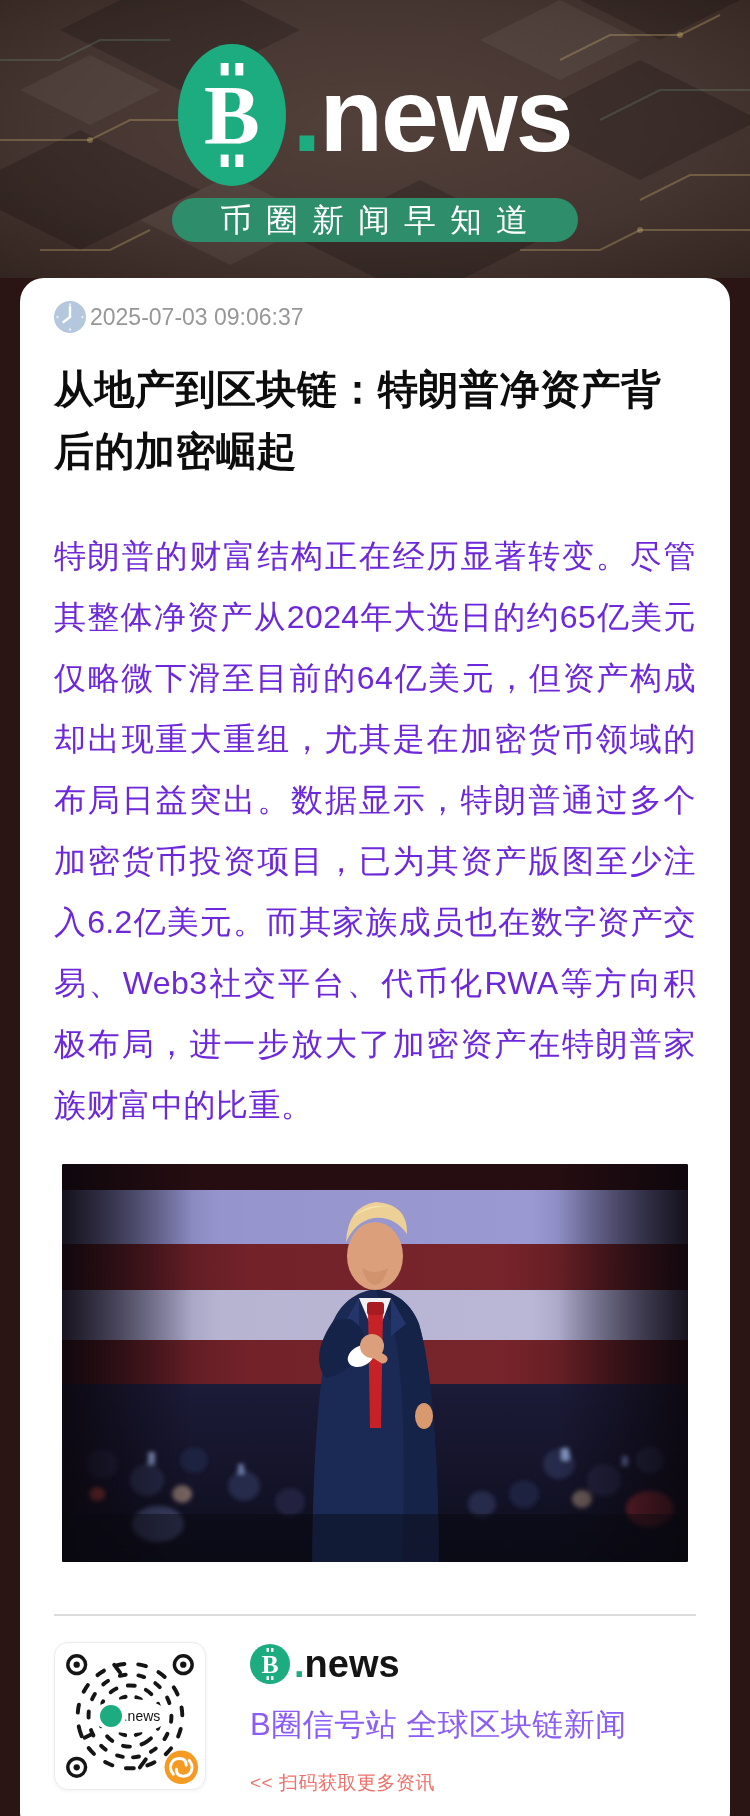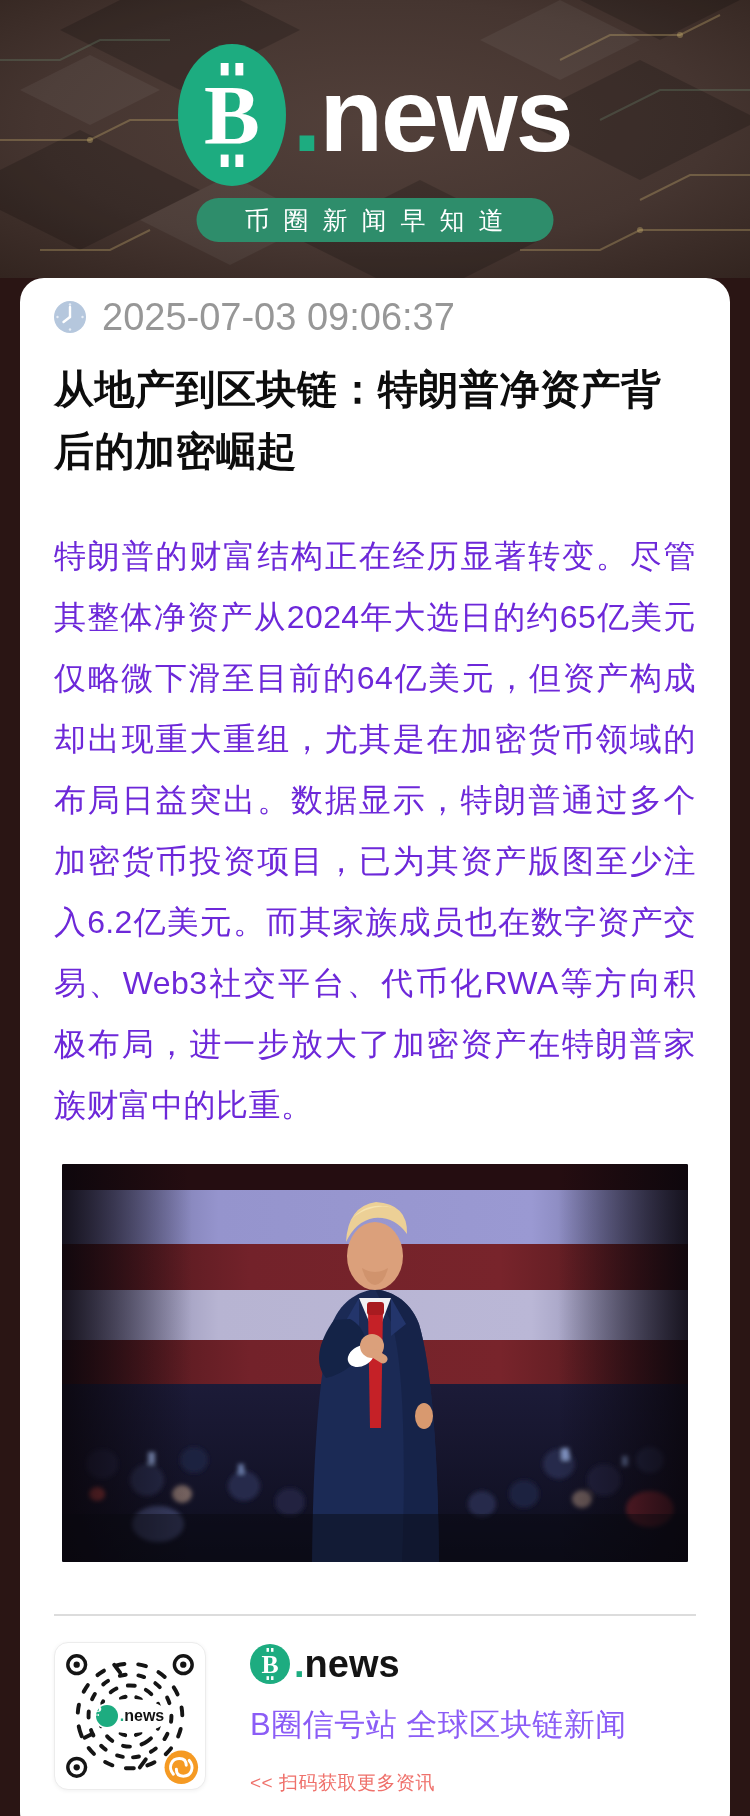--- a/index.html
+++ b/index.html
@@ -27,31 +27,31 @@
   .logo-wordmark {
     display:flex; align-items:baseline; margin-left:6px;
     font-weight:800; font-size:104px; line-height:1; color:#ffffff;
     letter-spacing:-2px;
   }
   .logo-wordmark .dot { color:#1dac80; }
   .banner-pill {
     position:absolute; top:198px; left:50%; transform:translateX(-50%);
     height:44px; line-height:44px; padding:0 36px 0 48px;
     background:#2e8d6b; border-radius:22px;
-    color:#ffffff; font-size:25px; letter-spacing:14px; white-space:nowrap;
+    color:#ffffff; font-size:32px; letter-spacing:14px; white-space:nowrap;
   }
   
   .card {
     position:relative; width:710px; margin:0 20px; margin-top:0;
     background:#ffffff; border-radius:24px;
     min-height:1512px; padding:22px 34px 40px 34px;
   }
   .meta-row { display:flex; align-items:center; height:34px; }
   .clock-icon { width:32px; height:32px; flex:0 0 auto; }
-  .timestamp { margin-left:16px; color:#979797; font-size:38px; }
+  .timestamp { margin-left:4px; color:#979797; font-size:23px; }
   .title {
     margin-top:24px; color:#0d0d0d;
     font-size:40px; line-height:62px; font-weight:800;
     letter-spacing:0.5px;
   }
   .body-text {
     margin-top:44px; color:#6d28d9;
     font-size:32px; line-height:61px; letter-spacing:0.4px;
     text-align:justify;
   }
@@ -73,21 +73,21 @@
   .qr-box svg { position:absolute; inset:0; }
   .qr-center {
     position:absolute; left:50%; top:50%; transform:translate(-50%,-50%);
     background:#fff; border-radius:50%; width:78px; height:34px;
     display:flex; align-items:center; justify-content:center; gap:2px;
   }
   .qr-center .mini-circle {
     width:22px; height:22px; border-radius:50%; background:#1dac80;
     display:flex; align-items:center; justify-content:center; flex:0 0 auto;
   }
-  .qr-center .mini-word { font-size:16px; font-weight:700; color:#111; }
+  .qr-center .mini-word { font-size:14px; font-weight:400; color:#111; }
   .qr-center .mini-word .dot { color:#1dac80; }
   .foot-info { margin-left:44px; padding-top:2px; }
   .foot-logo-row { display:flex; align-items:center; }
   .foot-logo-circle {
     width:40px; height:40px; border-radius:50%; background:#1dac80;
     display:flex; align-items:center; justify-content:center; flex:0 0 auto;
   }
   .foot-wordmark {
     display:flex; align-items:baseline; margin-left:4px;
     font-weight:800; font-size:38px; line-height:1; color:#141414;

